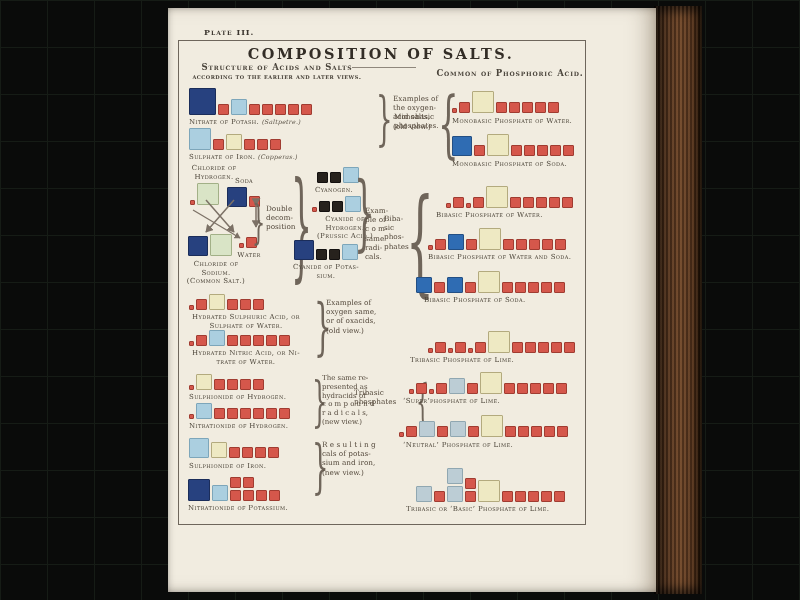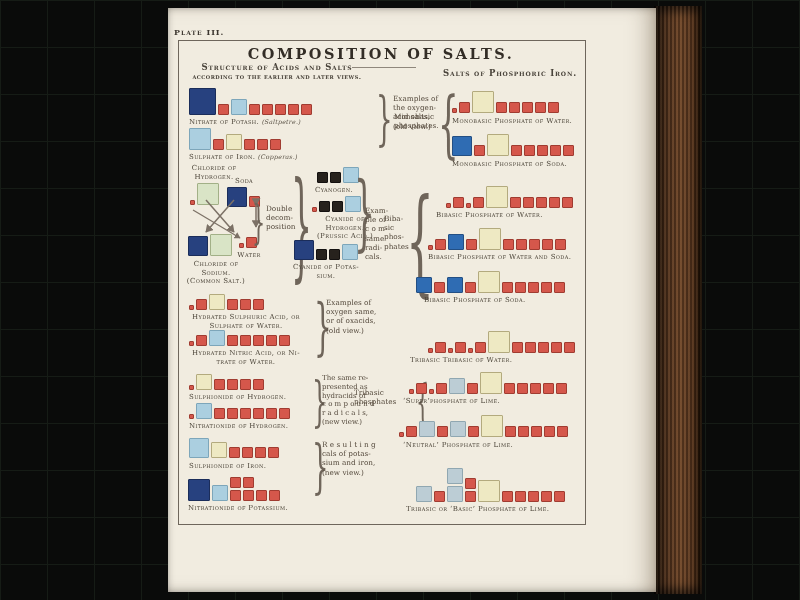--- a/index.html
+++ b/index.html
@@ -72,27 +72,27 @@
 <body>
 
 <div id="stage">
 
   <div class="book-edge">
       <div class="striae"></div>
     </div>
   <div class="page"></div>
   <div class="frame"></div>
 
-  <div class="t plate" style="left:174px;top:27px;">Plate III.</div>
+  <div class="t plate" style="left:204px;top:27px;">Plate III.</div>
   <div class="t title" style="left:178px;top:45px;width:406px;">COMPOSITION OF SALTS.</div>
   <div class="rule" style="left:352px;top:67px;width:64px;"></div>
 
   <div class="t h1" style="left:186px;top:62px;width:182px;">Structure of Acids and Salts</div>
   <div class="t h2" style="left:178px;top:73px;width:198px;">according to the earlier and later views.</div>
-  <div class="t h1" style="left:424px;top:68px;width:172px;">Salts of Phosphoric Iron.</div>
+  <div class="t h1" style="left:424px;top:68px;width:172px;">Common of Phosphoric Acid.</div>
 
   <div class="sqrow" style="left:189px;top:88px;">
       <span class="sq sq-navy sz-xxl"></span>
       <span class="sq sq-red sz-s"></span>
       <span class="sq sq-lightblue sz-m"></span>
       <span class="sq sq-red sz-s"></span>
       <span class="sq sq-red sz-s"></span>
       <span class="sq sq-red sz-s"></span>
       <span class="sq sq-red sz-s"></span>
       <span class="sq sq-red sz-s"></span>
@@ -391,21 +391,21 @@
       <span class="sq sq-red sz-s"></span>
       <span class="sq sq-red sz-xs"></span>
       <span class="sq sq-red sz-s"></span>
       <span class="sq sq-yellow sz-xl"></span>
       <span class="sq sq-red sz-s"></span>
       <span class="sq sq-red sz-s"></span>
       <span class="sq sq-red sz-s"></span>
       <span class="sq sq-red sz-s"></span>
       <span class="sq sq-red sz-s"></span>
     </div>
-  <div class="cap" style="left:410px;top:356px;"><span>Tribasic Tribasic of Water.</span></div>
+  <div class="cap" style="left:410px;top:356px;"><span>Tribasic Phosphate of Lime.</span></div>
   <div class="sqrow" style="left:409px;top:372px;">
       <span class="sq sq-red sz-xs"></span>
       <span class="sq sq-red sz-s"></span>
       <span class="sq sq-red sz-xs"></span>
       <span class="sq sq-red sz-s"></span>
       <span class="sq sq-bluegray sz-m"></span>
       <span class="sq sq-red sz-s"></span>
       <span class="sq sq-yellow sz-xl"></span>
       <span class="sq sq-red sz-s"></span>
       <span class="sq sq-red sz-s"></span>

